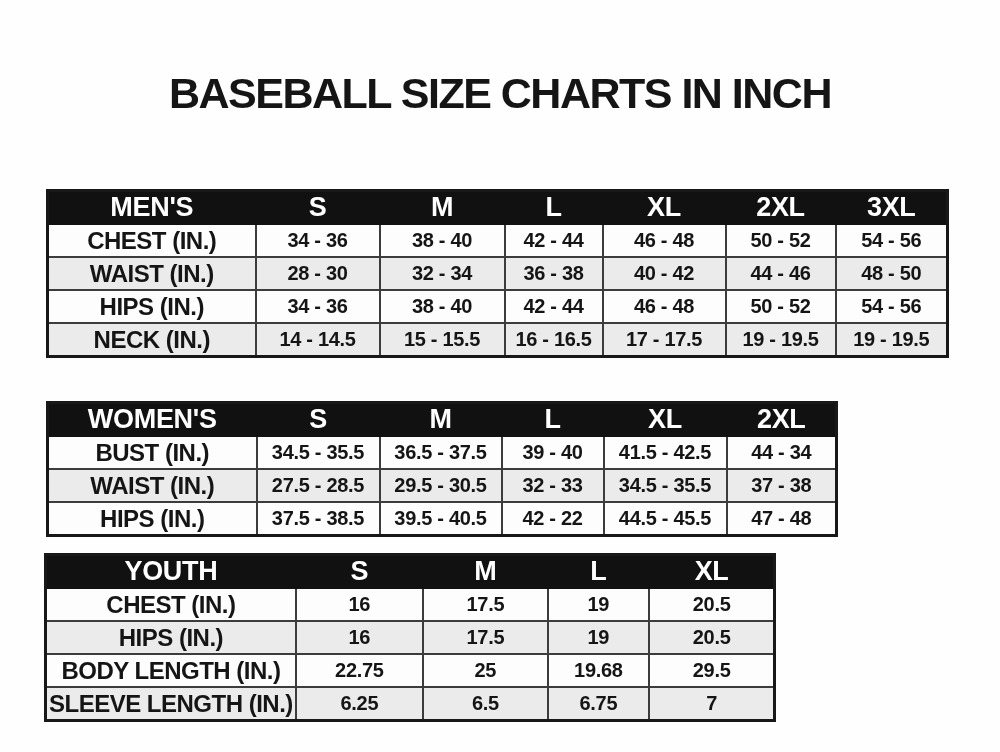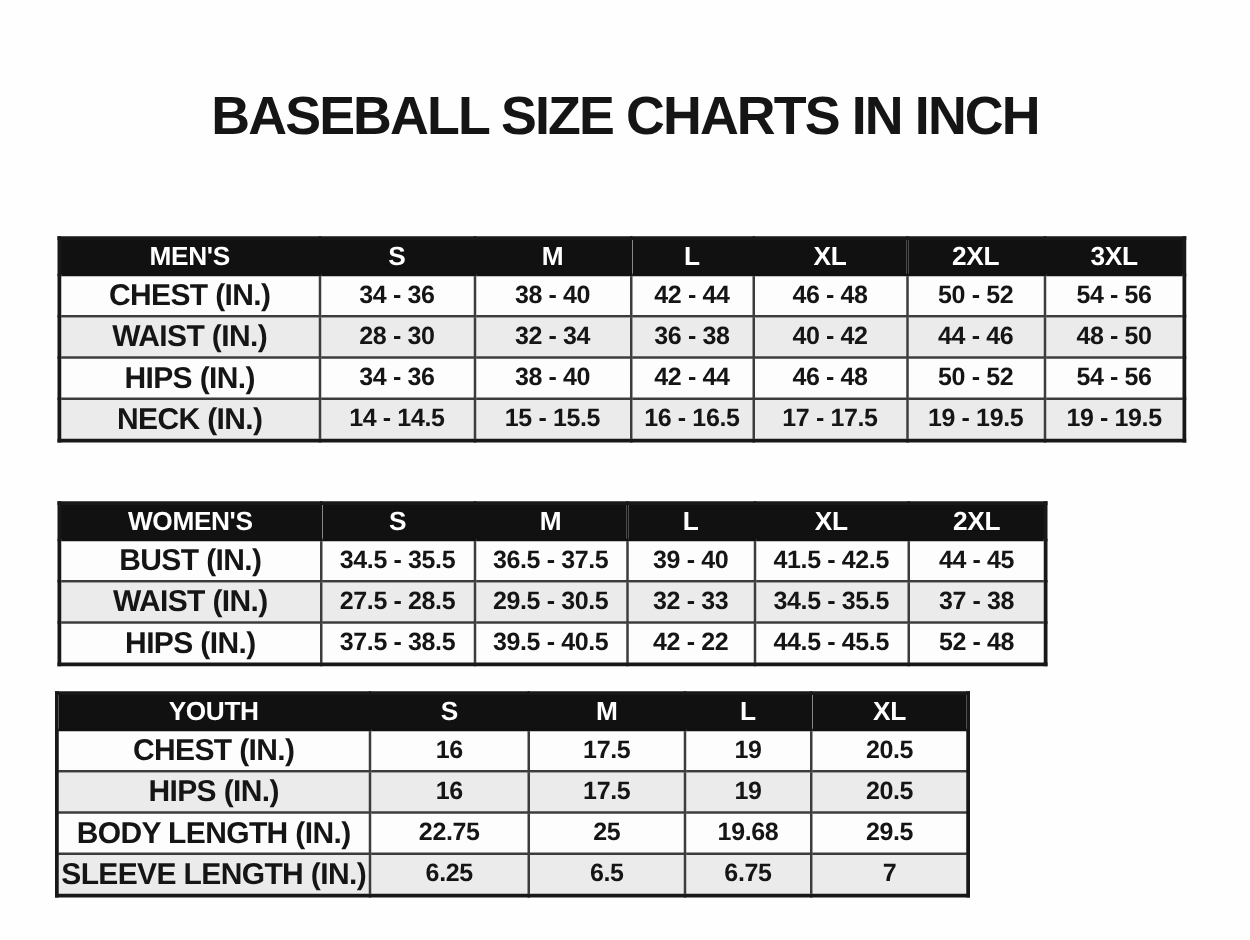--- a/index.html
+++ b/index.html
@@ -36,21 +36,21 @@
     vertical-align: middle;
     padding: 0 2px;
     white-space: nowrap;
     overflow: hidden;
     font-weight: bold;
   }
   table.grid th {
     background: var(--header-bg, #111);
     color: var(--header-text, #fff);
     border-color: var(--header-bg, #111);
-    font-size: 21px;
+    font-size: 27px;
     letter-spacing: -0.3px;
     height: 27px;
   }
   table.grid td {
     font-size: 20px;
     letter-spacing: -0.3px;
     color: var(--text, #151515);
     height: 31px;
   }
   table.grid td.row-label {
@@ -147,37 +147,37 @@
             <th>2XL</th>
           </tr>
         </thead>
         <tbody>
           <tr>
             <td class="row-label">BUST (IN.)</td>
             <td class="size-value">34.5 - 35.5</td>
             <td class="size-value">36.5 - 37.5</td>
             <td class="size-value">39 - 40</td>
             <td class="size-value">41.5 - 42.5</td>
-            <td class="size-value">44 - 45</td>
+            <td class="size-value">44 - 34</td>
           </tr>
           <tr>
             <td class="row-label">WAIST (IN.)</td>
             <td class="size-value">27.5 - 28.5</td>
             <td class="size-value">29.5 - 30.5</td>
             <td class="size-value">32 - 33</td>
             <td class="size-value">34.5 - 35.5</td>
             <td class="size-value">37 - 38</td>
           </tr>
           <tr>
             <td class="row-label">HIPS (IN.)</td>
             <td class="size-value">37.5 - 38.5</td>
             <td class="size-value">39.5 - 40.5</td>
             <td class="size-value">42 - 22</td>
             <td class="size-value">44.5 - 45.5</td>
-            <td class="size-value">52 - 48</td>
+            <td class="size-value">47 - 48</td>
           </tr>
         </tbody>
       </table>
     </section>
   <section class="size-table" style="left:44px; top:553px;">
       <table class="grid">
         <colgroup>
           <col style="width: 213px;">
           <col style="width: 127px;">
           <col style="width: 125px;">

